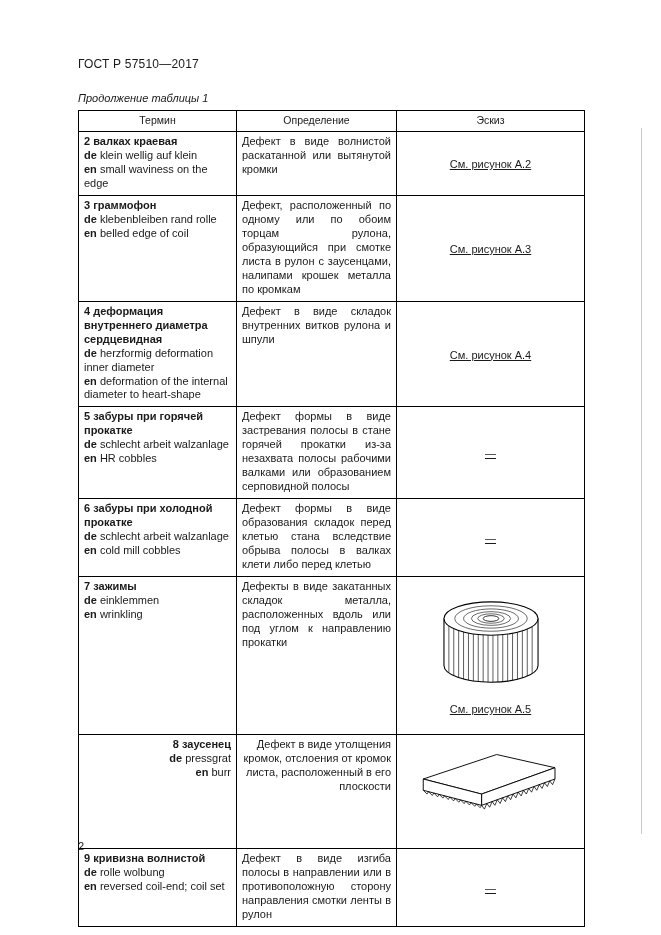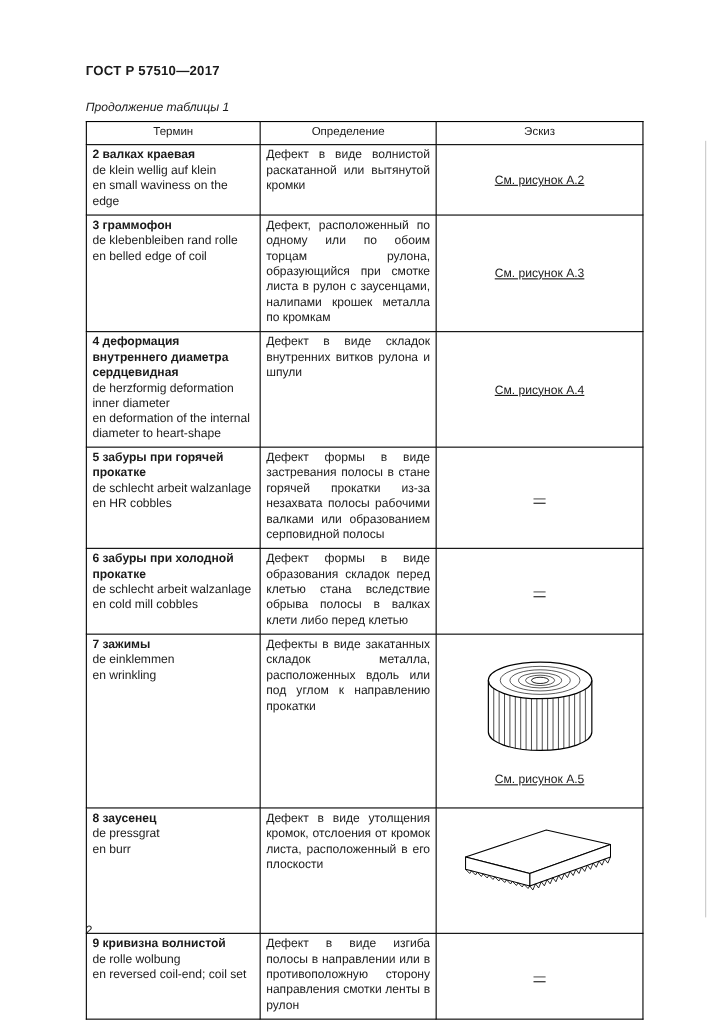--- a/index.html
+++ b/index.html
@@ -6,21 +6,21 @@
   body{
     width:661px;height:935px;position:relative;
     font-family:"Liberation Sans", sans-serif;
     color:#1a1a1a;
     -webkit-font-smoothing:antialiased;
   }
   .page{position:absolute;inset:0;background:#fff;}
 
   .doc-number{
     position:absolute;top:57px;left:78px;
-    font-size:12px;font-weight:bold;letter-spacing:.2px;
+    font-size:12px;font-weight:normal;letter-spacing:.2px;
   }
   .table-caption{
     position:absolute;top:92px;left:78px;
     font-size:11px;font-style:italic;
   }
 
   table.gost{
     position:absolute;top:110px;left:78px;
     width:506px;border-collapse:collapse;table-layout:fixed;
     font-size:11px;line-height:1.27;
@@ -35,39 +35,39 @@
   table.gost th{
     font-weight:normal;text-align:center;
     height:14px;padding:3px 2px;
     font-size:10.5px;
   }
   col.c-term{width:158px;}
   col.c-def{width:160px;}
   col.c-sketch{width:188px;}
 
   .term-line{font-weight:bold;}
-  .lang-line .lang{font-weight:normal;}
+  .lang-line .lang{font-weight:bold;}
   .def-cell{text-align:justify;}
   .sketch-cell{
     text-align:center;vertical-align:middle !important;
     font-size:11px;
     text-decoration:underline;
   }
   .sketch-caption{margin-top:4px;}
   .sketch-figure{display:block;margin:2px auto 10px auto;}
   .sketch-figure svg{display:block;margin:0 auto;}
 
   
   tbody tr:nth-child(1) > td{height:42px;}
   tbody tr:nth-child(2) > td{height:78px;}
   tbody tr:nth-child(3) > td{height:78px;}
   tbody tr:nth-child(4) > td{height:81px;}
   tbody tr:nth-child(5) > td{height:66px;}
   tbody tr:nth-child(6) > td{height:150px;}
-  tbody tr:nth-child(7) > td{height:106px;}
+  tbody tr:nth-child(7) > td{height:106px;text-align:right;}
   tbody tr:nth-child(8) > td{height:56px;}
 
   .page-number{
     position:absolute;top:840px;left:78px;
     font-size:11px;
   }
   .margin-line{
     position:absolute;top:128px;left:641px;width:1px;height:706px;
     background:#c9c9c9;
   }

